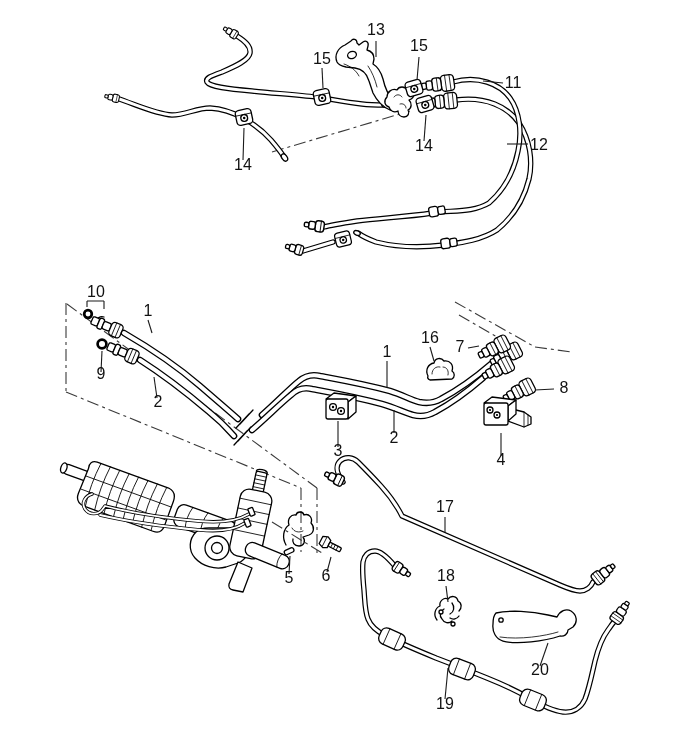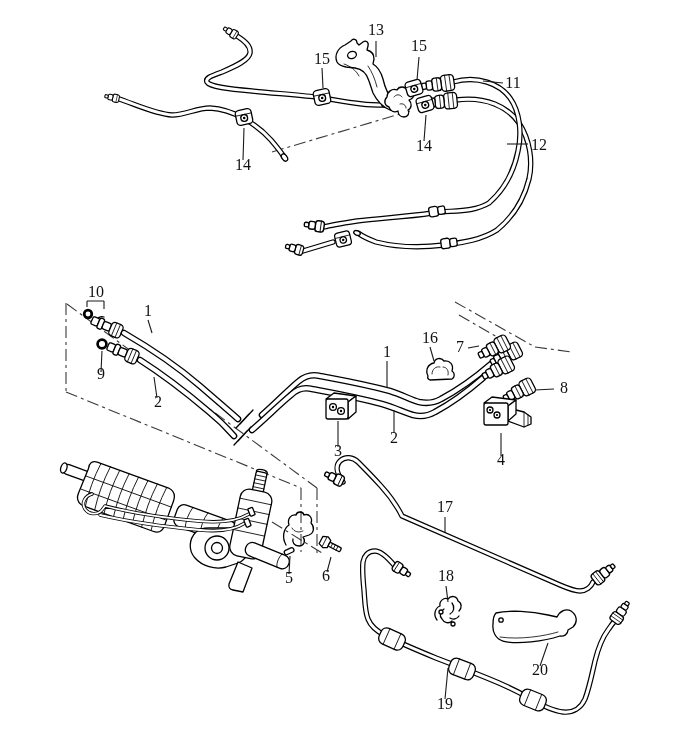--- a/index.html
+++ b/index.html
@@ -1,17 +1,17 @@
 <!DOCTYPE html>
 <html><head>
 <meta charset="utf-8">
 <style>
   html,body{margin:0;padding:0;background:#ffffff;}
   .canvas{width:700px;height:748px;background:#ffffff;position:relative;overflow:hidden;
-          font-family:Liberation Serif, serif;}
+          font-family:Liberation Sans, sans-serif;}
   svg{display:block;}
   .ln   {fill:none;stroke:#000;stroke-width:1.3;stroke-linecap:round;stroke-linejoin:round;}
   .t    {fill:none;stroke:#000;stroke-width:0.8;stroke-linecap:round;}
   .fill {fill:#fff;stroke:#000;stroke-width:1.3;stroke-linejoin:round;}
   .o5{fill:none;stroke:#000;stroke-width:5.4;stroke-linecap:round;stroke-linejoin:round;}
   .i5{fill:none;stroke:#fff;stroke-width:3.0;stroke-linecap:round;stroke-linejoin:round;}
   .o6{fill:none;stroke:#000;stroke-width:6.6;stroke-linecap:round;stroke-linejoin:round;}
   .i6{fill:none;stroke:#fff;stroke-width:4.0;stroke-linecap:round;stroke-linejoin:round;}
   .o3{fill:none;stroke:#000;stroke-width:3.4;stroke-linecap:round;stroke-linejoin:round;}
   .i3{fill:none;stroke:#fff;stroke-width:1.8;stroke-linecap:round;stroke-linejoin:round;}

